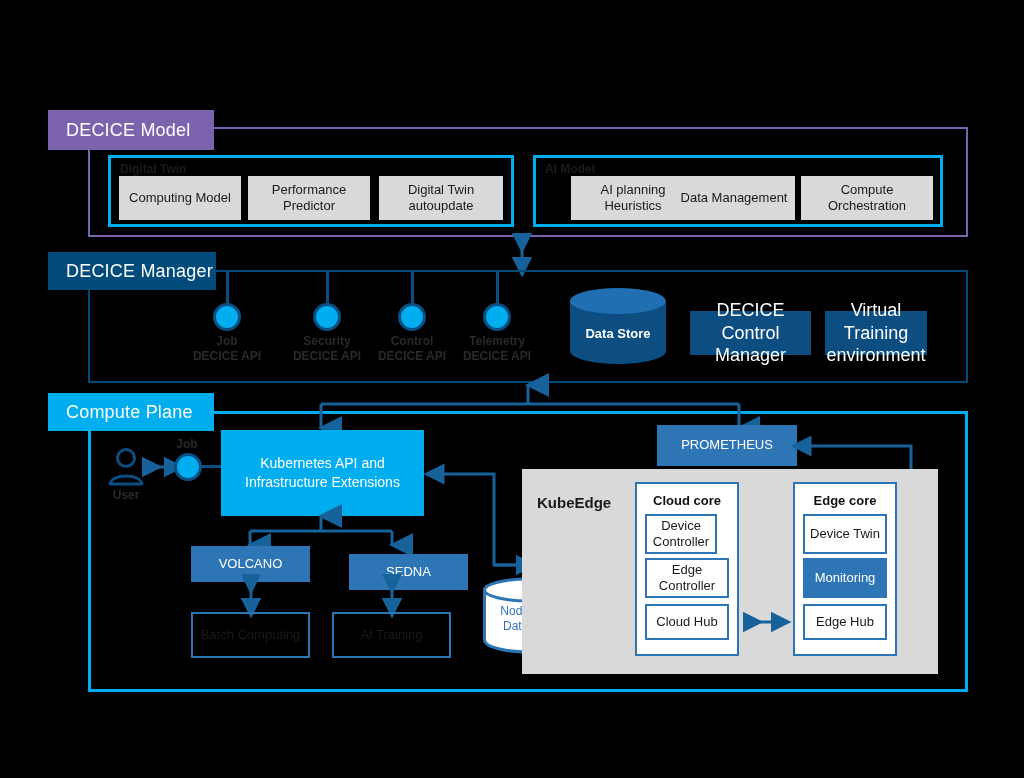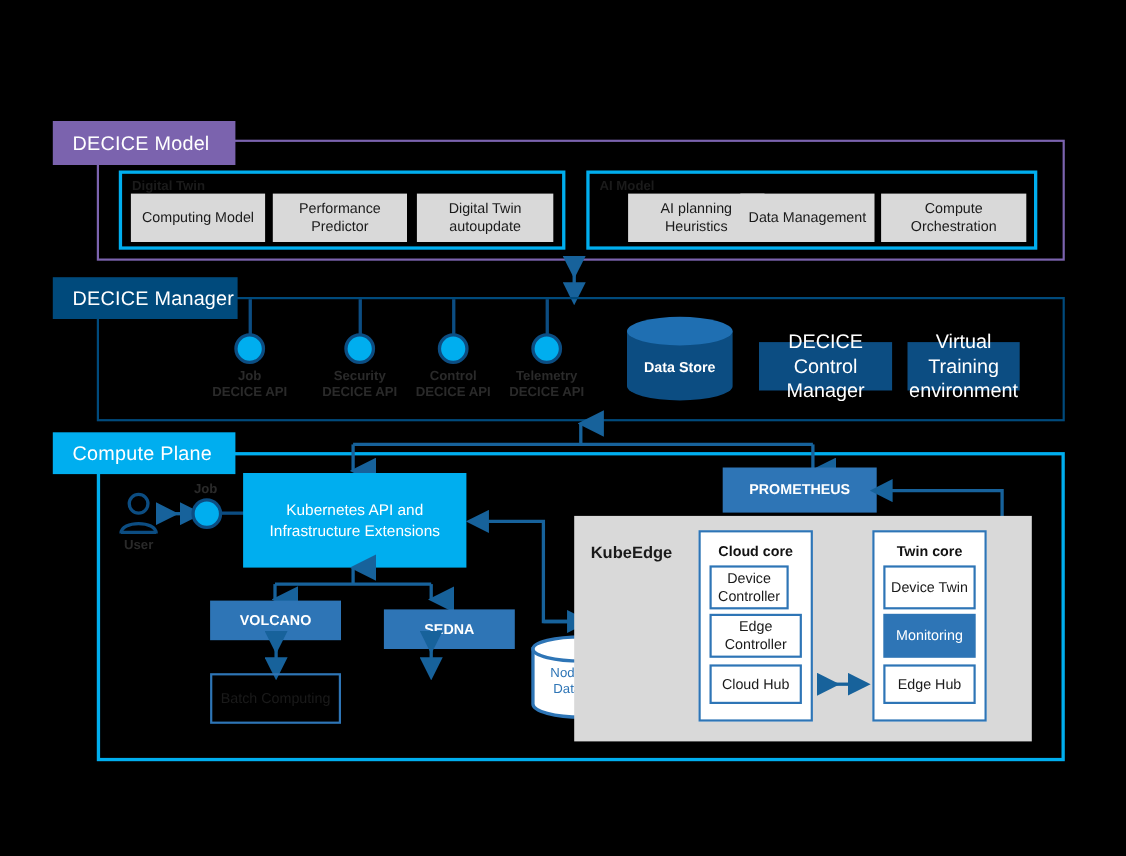--- a/index.html
+++ b/index.html
@@ -72,21 +72,21 @@
 
   
   .chip-blue {
     background: #2E75B6;
     color: #ffffff;
     display: flex;
     align-items: center;
     justify-content: center;
     text-align: center;
     font-size: 13px;
-    font-weight: bold;
+    font-weight: normal;
     line-height: 1.25;
   }
 
   
   .chip-cyan {
     background: #00AEEF;
     color: #ffffff;
     display: flex;
     align-items: center;
     justify-content: center;
@@ -296,20 +296,21 @@
 
   <svg class="abs" style="left:243px; top:580px; width:16px; height:32px;">
     <line x1="8" y1="4" x2="8" y2="28" stroke="#17629B" stroke-width="3" marker-start="url(#arrNavy)" marker-end="url(#arrNavy)"></line>
   </svg>
 
   <svg class="abs" style="left:384px; top:580px; width:16px; height:32px;">
     <line x1="8" y1="4" x2="8" y2="28" stroke="#17629B" stroke-width="3" marker-start="url(#arrNavy)" marker-end="url(#arrNavy)"></line>
   </svg>
 
   <div class="abs chip-outline" style="left:191px; top:612px; width:119px; height:46px;">Batch Computing</div>
+  <div class="abs chip-outline" style="left:332px; top:612px; width:119px; height:46px;">AI Training</div>
 
   <svg class="abs" style="left:422px; top:466px; width:110px; height:115px;">
     <polyline points="100,99 72,99 72,8 12,8" fill="none" stroke="#17629B" stroke-width="3" marker-end="url(#arrSm)"></polyline>
     <line x1="72" y1="99" x2="104" y2="99" stroke="#17629B" stroke-width="3" marker-end="url(#arrSm)"></line>
   </svg>
 
   <svg class="abs" style="left:483px; top:578px; width:92px; height:76px;">
     <path d="M1.5,12 L1.5,62 A44.5,12 0 0 0 90.5,62 L90.5,12 Z" fill="#ffffff" stroke="#2E75B6" stroke-width="3"></path>
     <ellipse cx="46" cy="12" rx="44.5" ry="11" fill="#ffffff" stroke="#2E75B6" stroke-width="3"></ellipse>
   </svg>
@@ -329,18 +330,18 @@
   <div class="abs core-title" style="left:635px; top:493px; width:104px;">Cloud core</div>
   <div class="abs chip-white" style="left:645px; top:514px; width:72px; height:40px;">Device Controller</div>
   <div class="abs chip-white" style="left:645px; top:558px; width:84px; height:40px;">Edge Controller</div>
   <div class="abs chip-white" style="left:645px; top:604px; width:84px; height:36px;">Cloud Hub</div>
 
   <svg class="abs" style="left:748px; top:614px; width:38px; height:16px;">
     <line x1="5" y1="8" x2="33" y2="8" stroke="#17629B" stroke-width="3" marker-start="url(#arrSm)" marker-end="url(#arrSm)"></line>
   </svg>
 
   <div class="abs core-box" style="left:793px; top:482px; width:104px; height:174px;"></div>
-  <div class="abs core-title" style="left:793px; top:493px; width:104px;">Twin core</div>
+  <div class="abs core-title" style="left:793px; top:493px; width:104px;">Edge core</div>
   <div class="abs chip-white" style="left:803px; top:514px; width:84px; height:40px;">Device Twin</div>
   <div class="abs chip-blue" style="left:803px; top:558px; width:84px; height:40px; font-weight:normal;">Monitoring</div>
   <div class="abs chip-white" style="left:803px; top:604px; width:84px; height:36px;">Edge Hub</div>
 
 </div>
 
 </body></html>

